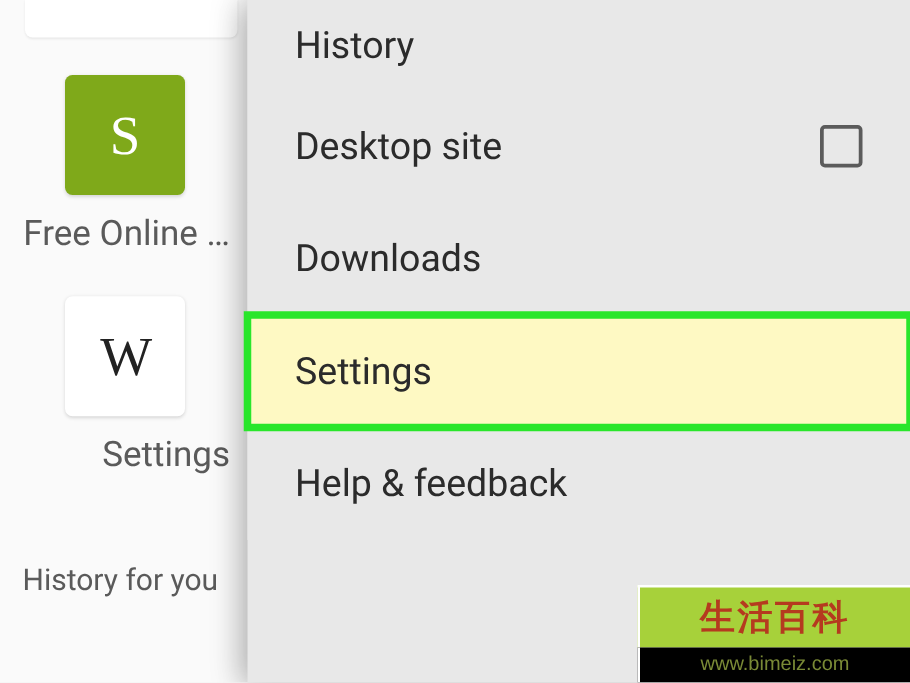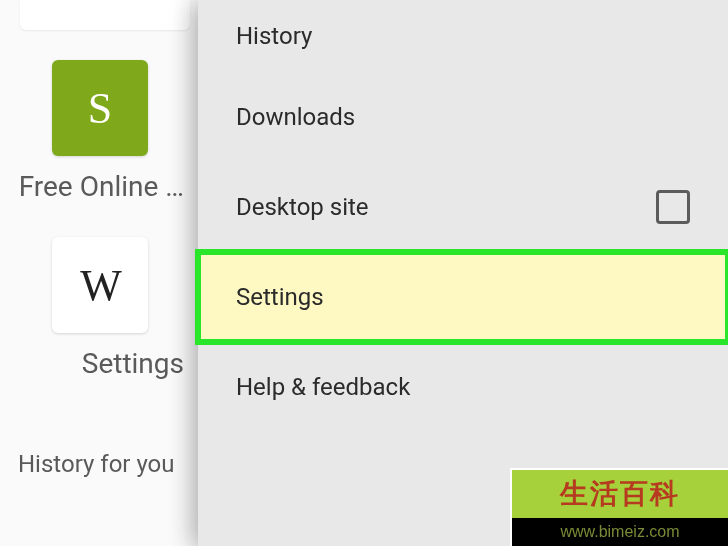--- a/index.html
+++ b/index.html
@@ -75,21 +75,21 @@
     height: 546px;
     background: #e8e8e8;
     box-shadow: -6px 0 24px rgba(0,0,0,0.20), 0 6px 24px rgba(0,0,0,0.18);
   }
   .menu-item {
     display: flex;
     align-items: center;
     justify-content: space-between;
     padding: 16px 38px;
     height: 90px;
-    font-size: 24px;
+    font-size: 30px;
     color: #2b2b2b;
     background: #e8e8e8;
     cursor: pointer;
     text-align: center;
   }
   .menu-item.highlighted {
     background: #fef9c3;
     outline: 6px solid #29e62b;
     outline-offset: -3px;
     position: relative;
@@ -167,26 +167,26 @@
     <div class="section-header">History for you</div>
   </div>
 
   <div class="menu">
 
     <div class="menu-item" style="height:72px">
       <span>History</span>
     </div>
 
     <div class="menu-item">
-      <span>Downloads</span>
-    </div>
-
-    <div class="menu-item">
       <span>Desktop site</span>
       <span class="checkbox"></span>
+    </div>
+
+    <div class="menu-item">
+      <span>Downloads</span>
     </div>
 
     <div class="menu-item highlighted">
       <span>Settings</span>
     </div>
 
     <div class="menu-item">
       <span>Help &amp; feedback</span>
     </div>
 

